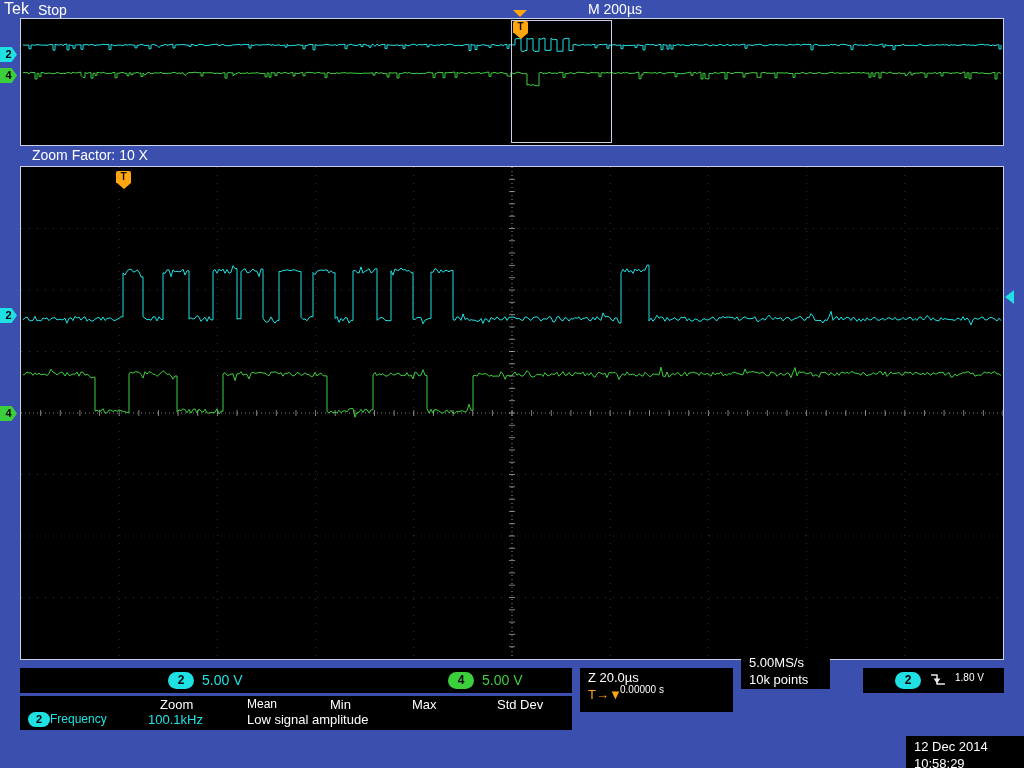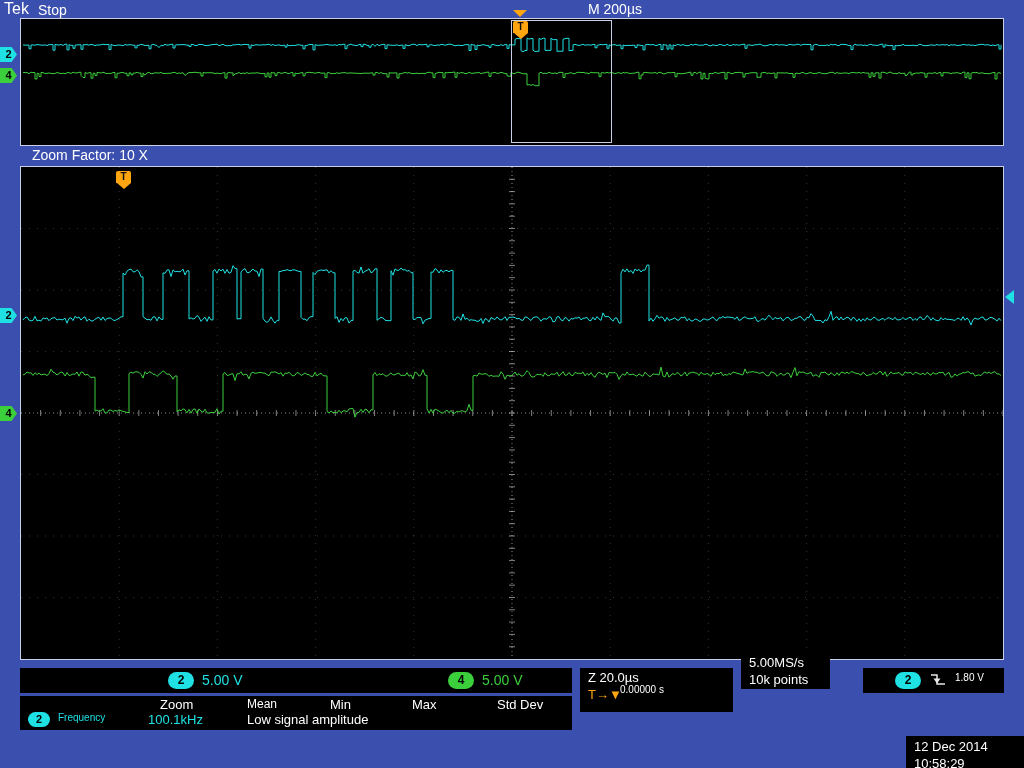--- a/index.html
+++ b/index.html
@@ -194,21 +194,21 @@
 </div>
 
 <div class="panel" style="left:20px;top:696px;width:552px;height:34px">
   <div class="txt b" style="left:140px;top:1px;font-size:13px">Zoom</div>
   <div class="txt b" style="left:227px;top:1px;font-size:12px">Mean</div>
   <div class="txt b" style="left:310px;top:1px;font-size:13px">Min</div>
   <div class="txt b" style="left:392px;top:1px;font-size:13px">Max</div>
   <div class="txt b" style="left:477px;top:1px;font-size:13px">Std Dev</div>
   <div>
     <div class="pill sm c2" style="left:8px;top:16px">2</div>
-    <div class="txt b cyan" style="left:38px;top:16px;font-size:10px">Frequency</div>
+    <div class="txt b cyan" style="left:30px;top:16px;font-size:12px">Frequency</div>
     <div class="txt b cyan" style="left:128px;top:16px;font-size:13px">100.1kHz</div>
     <div class="txt" style="left:227px;top:16px;font-size:13px">Low signal amplitude</div>
   </div>
 </div>
 
 <div class="panel" style="left:906px;top:736px;width:132px;height:37px">
   <div class="txt" style="left:8px;top:3px;font-size:13px">12 Dec 2014</div>
   <div class="txt" style="left:8px;top:20px;font-size:13px">10:58:29</div>
 </div>
 

